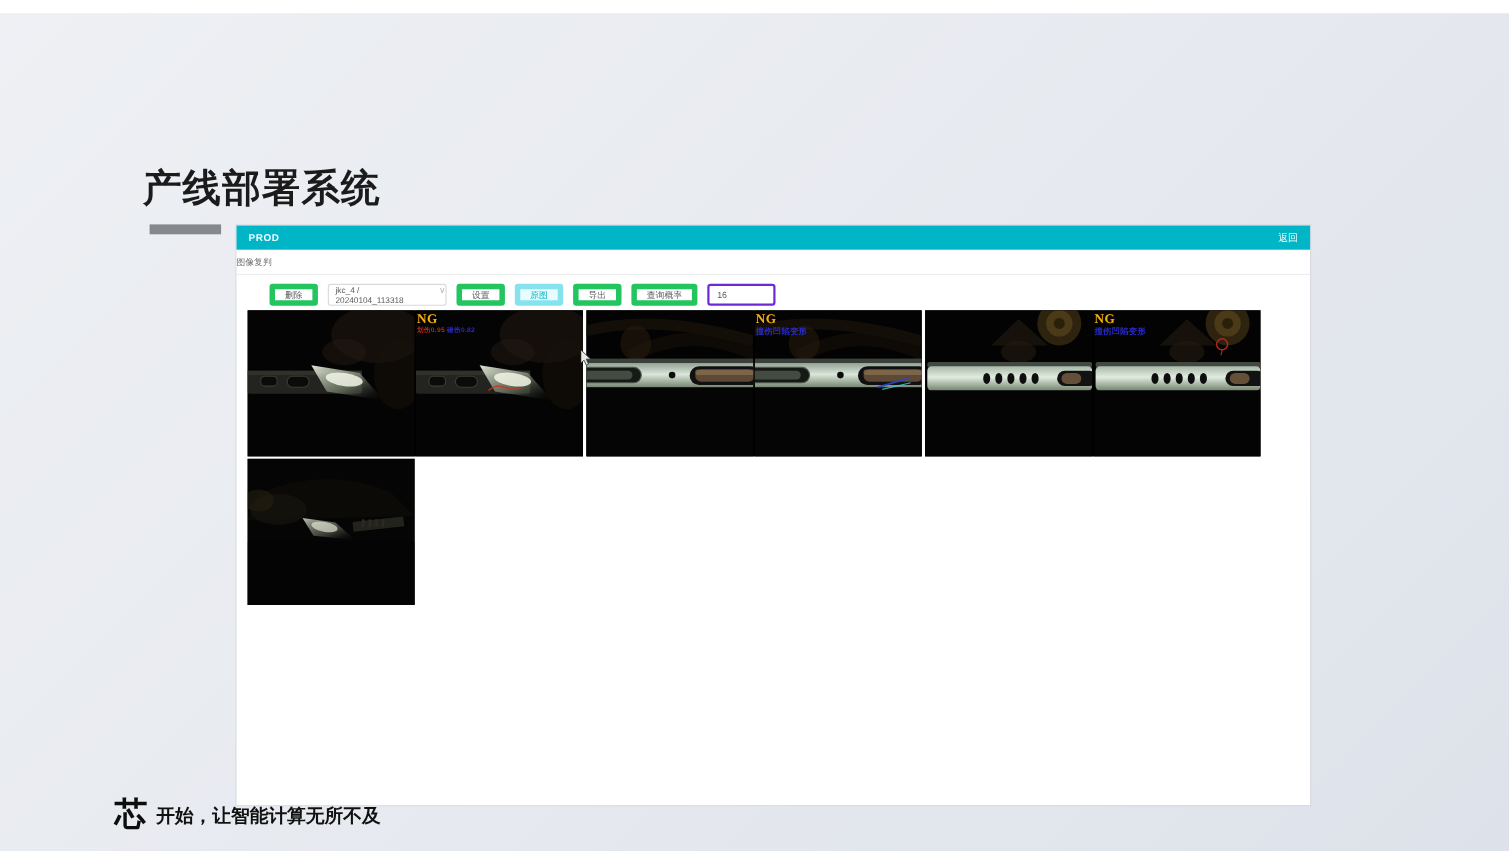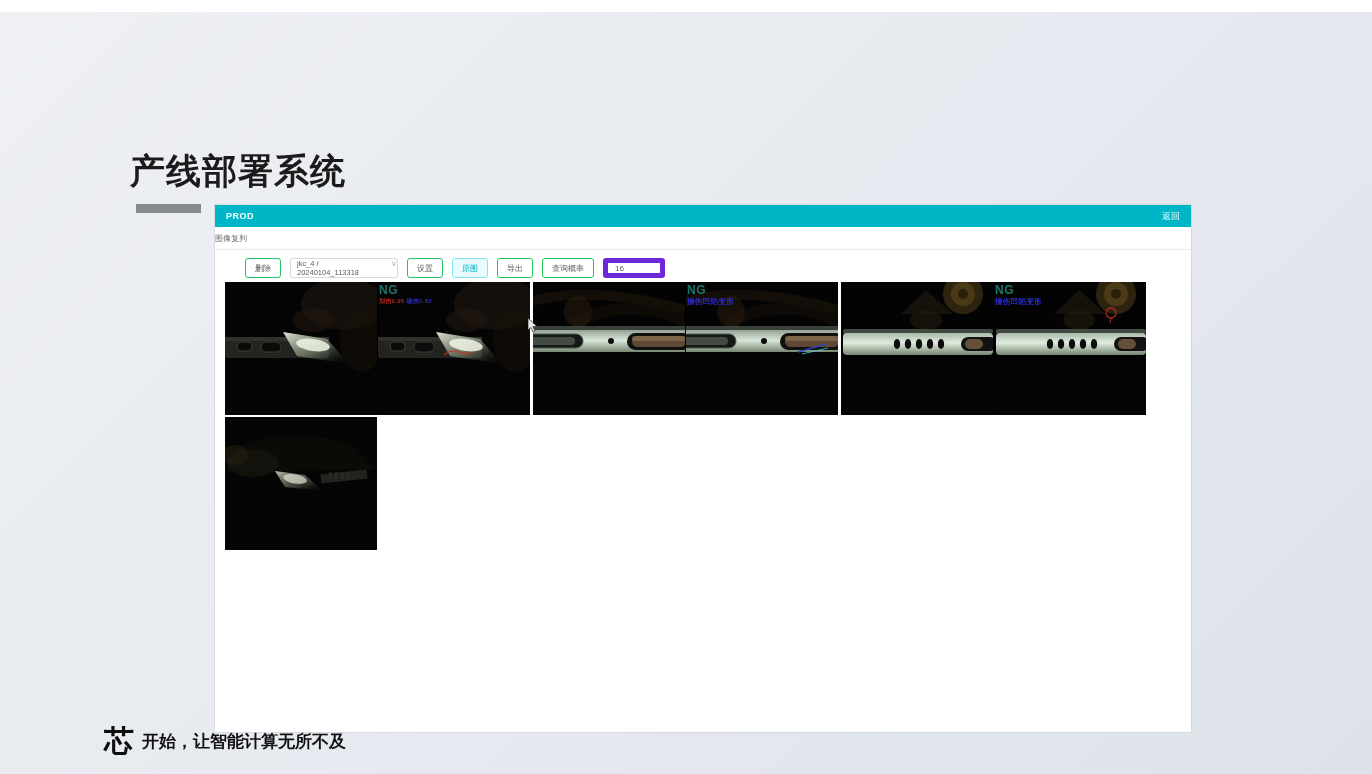--- a/index.html
+++ b/index.html
@@ -17,39 +17,39 @@
          box-shadow:0 0 0 1px rgba(200,205,212,.55); }
   .app-header { position:absolute; left:0; top:0; width:100%; height:22px; background:#00b6c6;
                 display:flex; align-items:center; justify-content:space-between; padding:0 11px; }
   .app-brand { color:#f3feff; font-size:9px; font-weight:700; letter-spacing:.5px; }
   .back-btn { color:#eafcff; font-size:9px; cursor:pointer; }
   .subheader { position:absolute; left:0; top:22px; width:100%; height:23px; display:flex;
                align-items:center; justify-content:flex-start; border-bottom:1px solid #ececec; }
   .subheader span { font-size:8px; color:#6b6b6b; filter:blur(.35px); }
 
   .toolbar { position:absolute; left:30px; top:53px; height:20px; display:flex; gap:9px; align-items:center; }
-  .tbtn { height:20px; padding:0 9px; background:#fff; border:1px solid #22c55e; border-radius:3px;
+  .tbtn { height:20px; padding:0 9px; background:#fff; border:5px solid #22c55e; border-radius:3px;
           font-size:8px; color:#595959; display:flex; align-items:center; justify-content:center;
           font-family:inherit; cursor:pointer; white-space:nowrap; }
   .tbtn.active { background:#e7fdff; border-color:#86e3ee; color:#00aebd; }
   .tselect { height:20px; width:108px; padding:0 6px; background:#fff; border:1px solid #d9d9d9;
              border-radius:3px; font-size:7.5px; color:#5a5a5a; display:flex; align-items:flex-start;
              justify-content:space-between; cursor:pointer;gap:28px; }
   .tselect .chev { color:#b5b5b5; font-size:8px; margin-left:4px; }
-  .tinput { height:20px; width:62px; border:5px solid #6d28d9; border-radius:3px; font-size:8px;
+  .tinput { height:20px; width:62px; border:2px solid #6d28d9; border-radius:3px; font-size:8px;
             color:#595959; padding:0 7px; font-family:inherit; outline:none; }
 
   
   .card { position:absolute; height:133px; background:#000; display:flex; cursor:pointer; }
   .card .half { position:relative; width:152px; height:133px; overflow:hidden; }
   .card .half + .half { margin-left:1px; }
   .card svg { display:block; width:100%; height:100%; }
   .ng-wrap { position:absolute; top:2px; pointer-events:none; line-height:1; }
-  .ng-label { display:block; font-size:12px; font-weight:700; color:#0f766e;
-              text-shadow:0 0 1px #5c0f0a; letter-spacing:.5px; }
+  .ng-label { display:block; font-size:12px; font-weight:700; color:#eab308;
+              text-shadow:0 0 1px #5c0f0a; letter-spacing:.5px;font-family:Liberation Serif, serif; }
   .anno { display:block; margin-top:2px; font-size:6px; font-weight:700; filter:blur(.35px);
           letter-spacing:.3px; white-space:nowrap; }
   .anno-red { color:#b5271c; display:inline; }
   .anno-blue { color:#2b2bd0; display:inline; }
   .anno-big { font-size:7.5px; color:#2b2bd0; }
 
   
   .cursor { position:absolute; left:528px; top:306px; width:11px; height:15px; z-index:5; pointer-events:none; }
 
   

